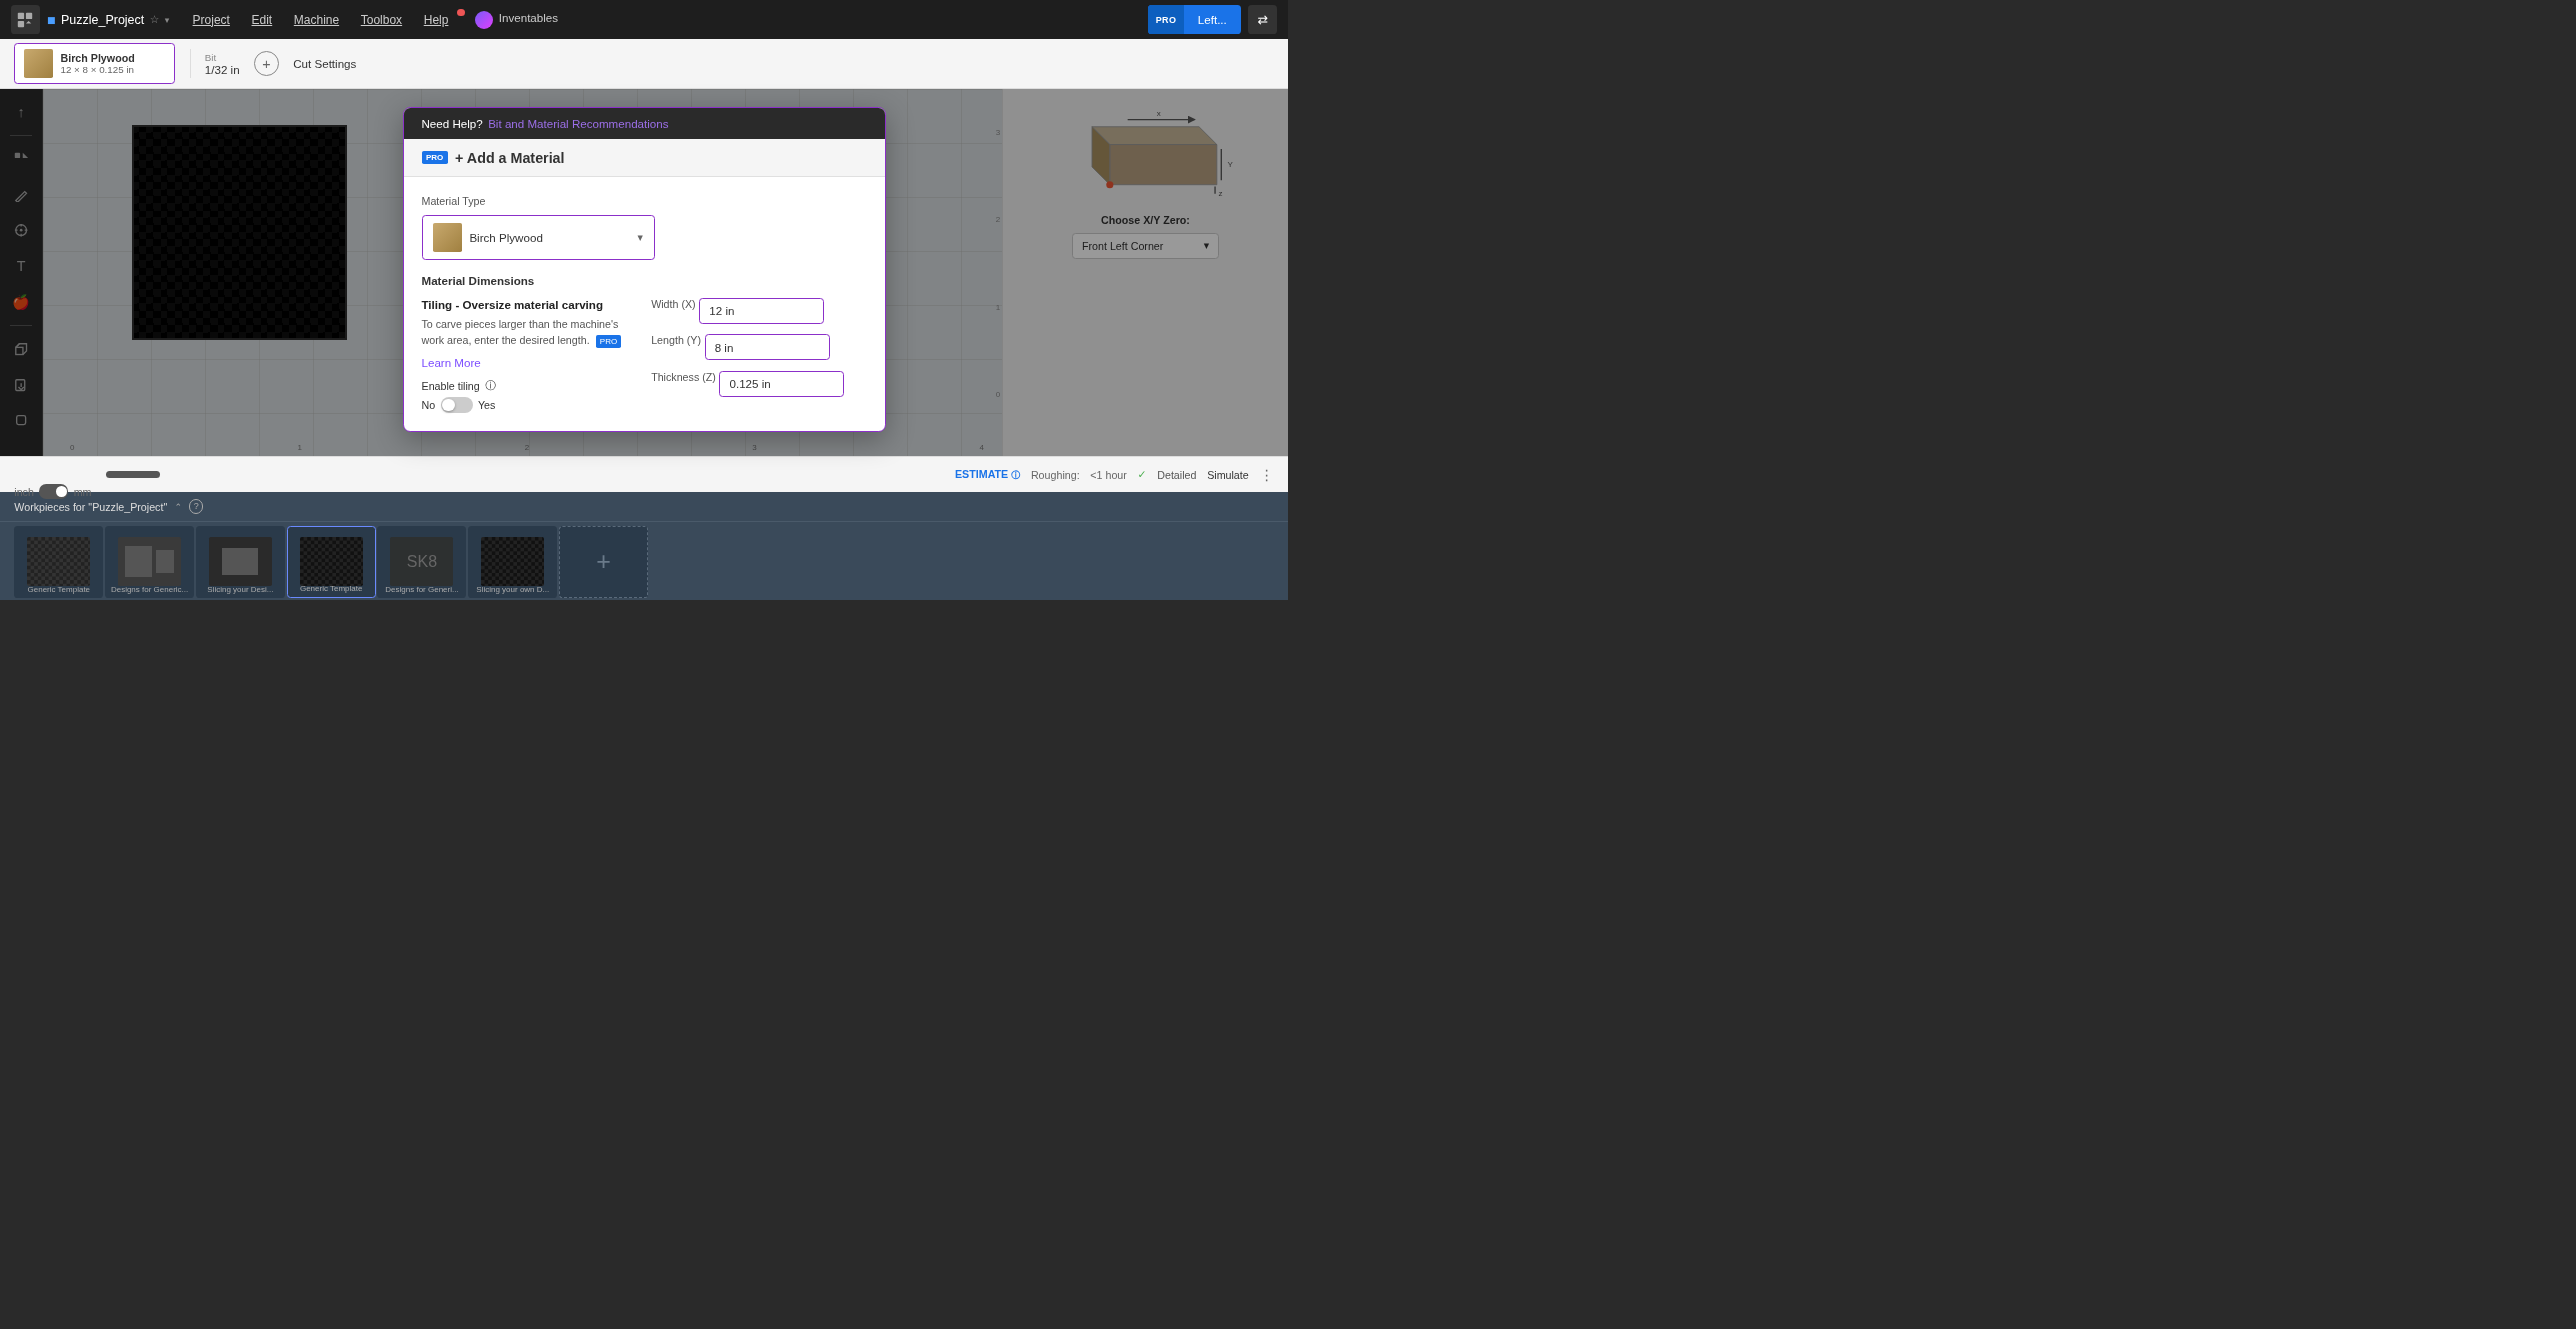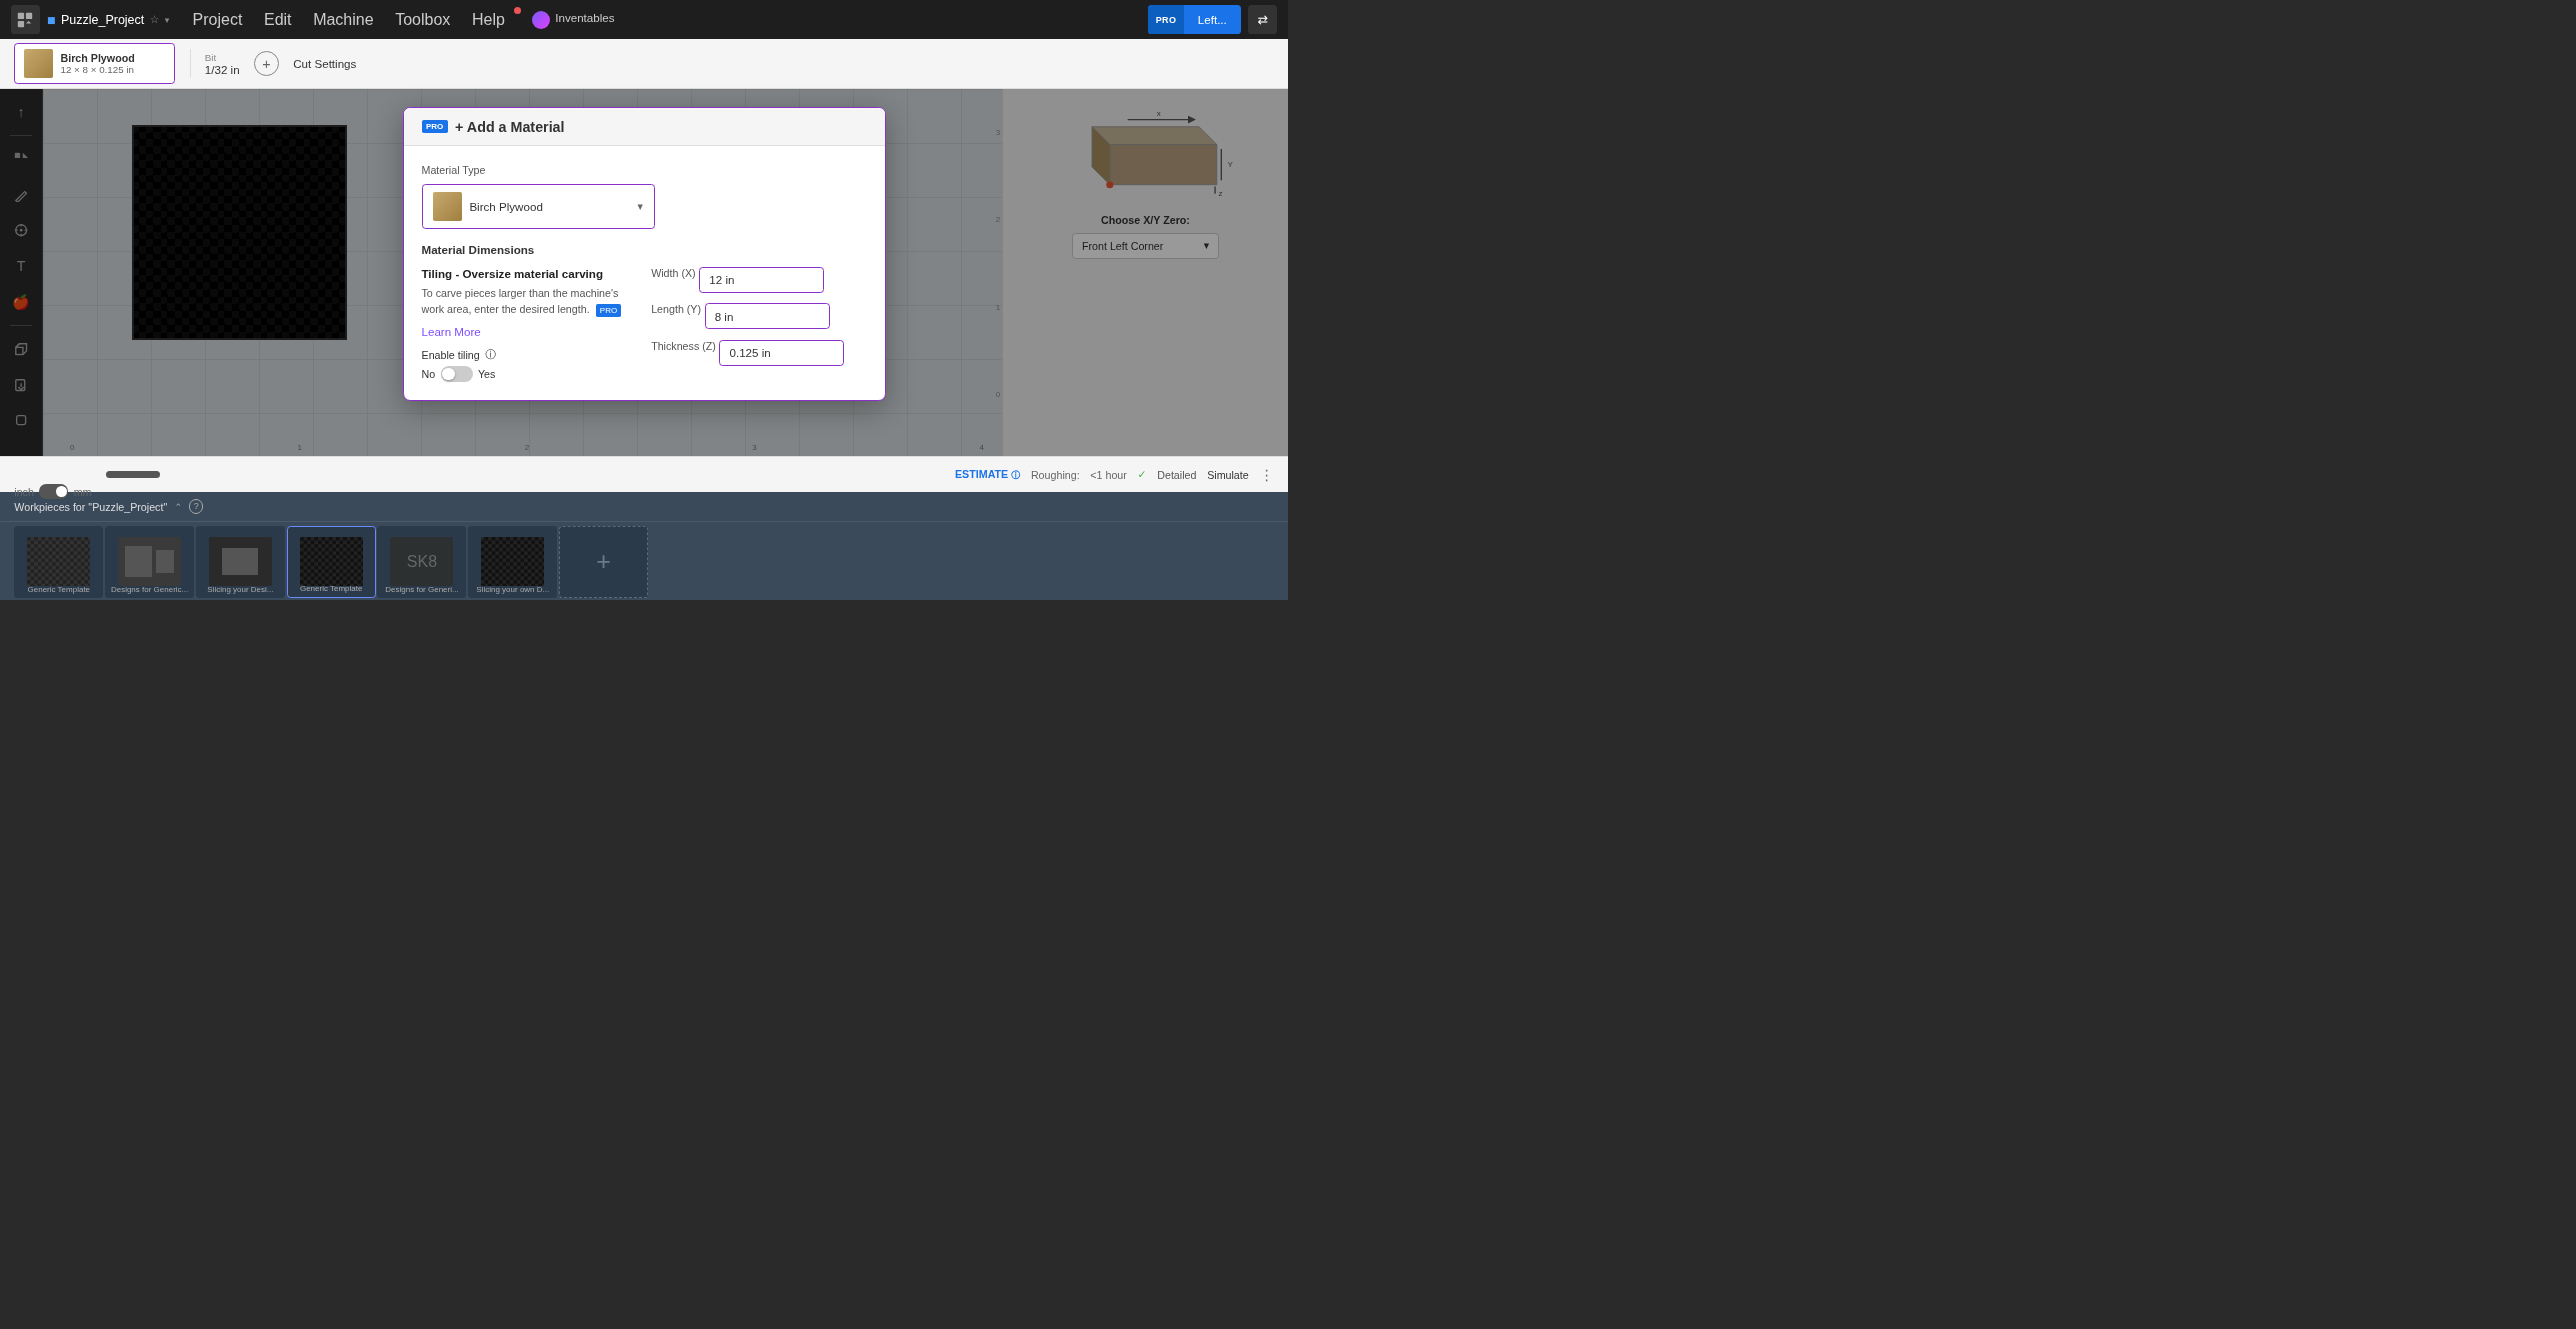--- a/index.html
+++ b/index.html
@@ -11,21 +11,21 @@
       background: #1e1e1e; padding: 0 10.7px; gap: 7.2px; z-index: 100; position: relative;
     }
     .app-logo {
       width: 29px; height: 29px; background: #333; border-radius: 3.6px;
       display: flex; align-items: center; justify-content: center; font-size: 9px; color: #aaa;
     }
     .project-title { display: flex; align-items: center; gap: 5.4px; font-size: 12.5px; font-weight: 500; }
     .project-title .star { color: #888; font-size: 10.7px; }
     .project-title .chevron { color: #888; font-size: 9px; }
     .nav-menu { display: flex; gap: 3.6px; margin-left: 7.2px; }
-    .nav-menu span { padding: 3.6px 9px; font-size: 16px; color: #ccc; cursor: pointer; border-radius: 3.6px; }
+    .nav-menu span { padding: 3.6px 9px; font-size: 12px; color: #ccc; cursor: pointer; border-radius: 3.6px; text-decoration: underline; }
     .help-dot { width: 7.2px; height: 7.2px; background: #e55; border-radius: 50%; margin-left: -3.6px; }
     .inventables-link { display: flex; align-items: flex-start; gap: 5.4px; color: #ccc; font-size: 11.6px; margin-left: 3.6px; }
     .inventables-icon { width: 18px; height: 18px; background: linear-gradient(135deg, #7a5af8, #e040fb); border-radius: 50%; }
     .nav-spacer { flex: 1; }
     .carve-btn {
       display: flex; align-items: center; background: #1a73e8; color: #fff;
       border: none; border-radius: 3.6px; padding: 0; cursor: pointer; height: 29px; overflow: hidden;
     }
     .carve-btn .pro-badge {
       background: #0d5fbf; padding: 0 7.2px; height: 100%; display: flex; align-items: center;
@@ -401,20 +401,24 @@
       <div class="zero-select" style="width:147px;">
         <span>Front Left Corner</span>
         <span>▾</span>
       </div>
     </div>
   </div>
 
   <div class="modal-overlay">
     <div class="modal modal-border">
 
+      <div class="modal-help-bar">
+        <span>Need Help?</span>
+        <a href="#">Bit and Material Recommendations</a>
+      </div>
 
       <div class="modal-header">
         <span class="modal-pro-badge">PRO</span>
         <span class="modal-title">+ Add a Material</span>
       </div>
 
       <div class="modal-body">
         <div class="field-label">Material Type</div>
         <div class="material-dropdown border-highlight">
           <div class="mat-thumb"></div>

